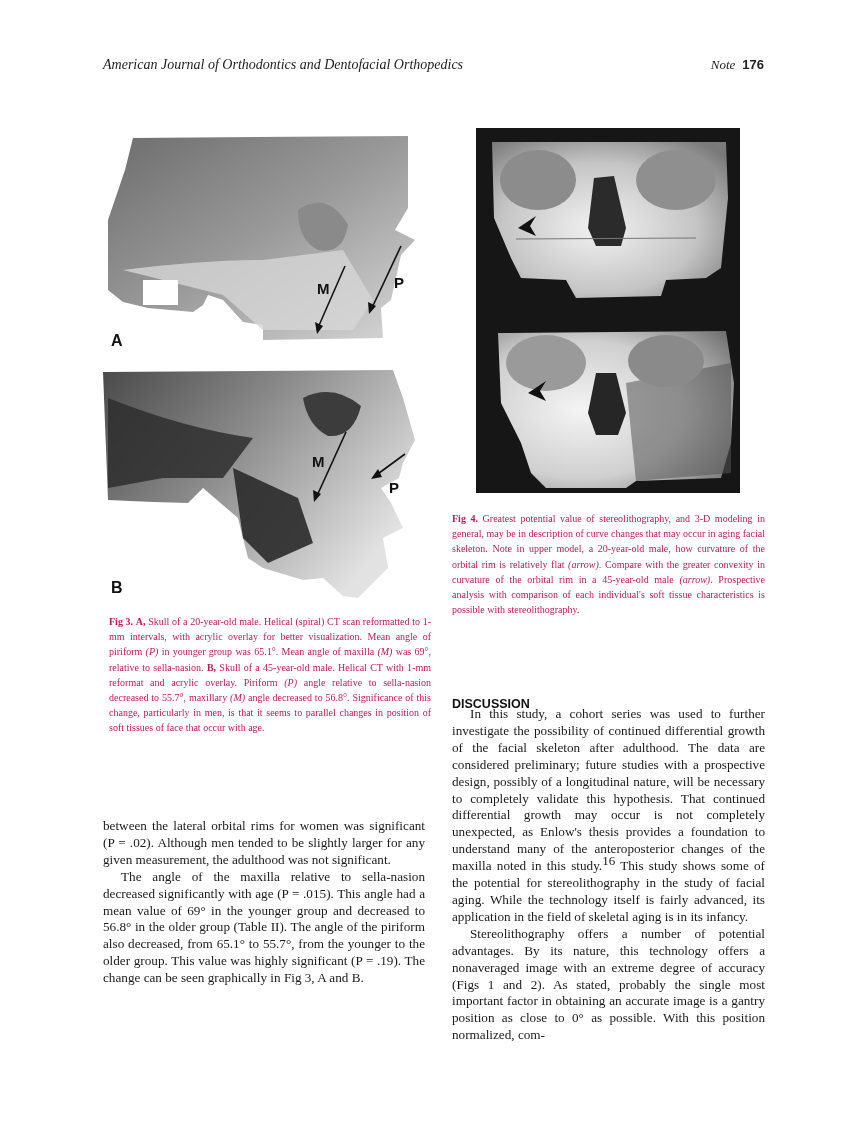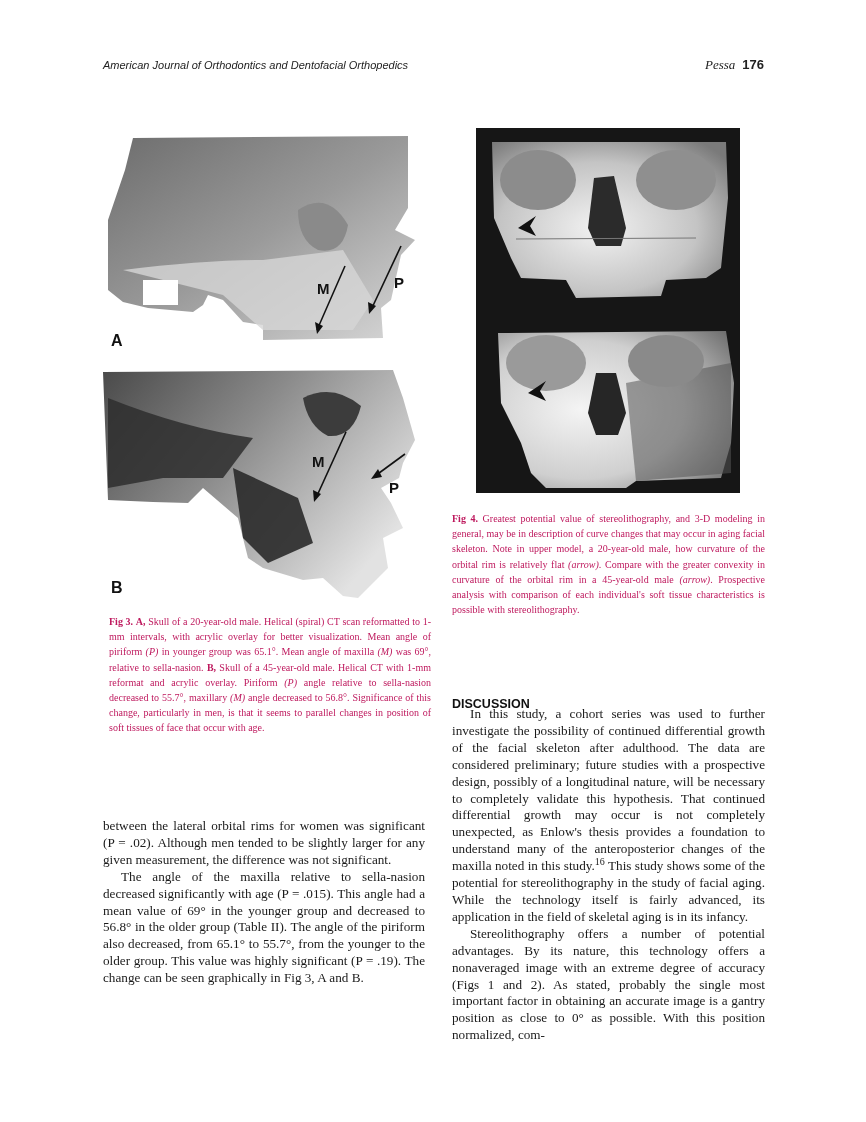--- a/index.html
+++ b/index.html
@@ -1,17 +1,17 @@
 <!DOCTYPE html>
 <html><head>
   <meta charset="utf-8">
   <style>
     html, body { margin:0; padding:0; background:#ffffff; }
     body { width:866px; height:1122px; position:relative; overflow:hidden; color:#111; }
-    .hdr-left { position:absolute; left:103px; top:58px; font-family:Liberation Sans, sans-serif; font-style:italic; font-size:11px; line-height:14px; color:#222; }
+    .hdr-left { position:absolute; left:103px; top:58px; font-family:Liberation Serif, serif; font-style:italic; font-size:14px; line-height:14px; color:#222; }
     .hdr-right { position:absolute; right:102px; top:57px; font-size:12px; color:#222; }
     .hdr-right .author { font-family:"Liberation Serif", serif; font-style:italic; font-size:13px; }
     .hdr-right .page { font-family:"Liberation Sans", sans-serif; font-weight:bold; font-size:13px; margin-left:4px; }
 
     .fig3 { position:absolute; left:103px; top:130px; width:322px; height:478px; }
     .fig3 svg { display:block; }
     .panel-label { position:absolute; font-family:"Liberation Sans", sans-serif; font-weight:bold; font-size:16px; color:#111; }
 
     .fig4 { position:absolute; left:476px; top:128px; width:264px; height:365px; background:#161616; }
 
@@ -21,30 +21,30 @@
     .cap3 { left:103px; top:614px; width:322px;margin-left:6px; }
     .cap4 { left:452px; top:511px; width:313px; }
 
     .section-head { position:absolute; left:452px; top:697px; font-family:"Liberation Sans", sans-serif; font-weight:bold; font-size:12.5px; color:#111; }
 
     .body-text { position:absolute; font-family:"Liberation Serif", serif; font-size:13.2px; line-height:16.9px; color:#1a1a1a; text-align:justify; }
     .body-text p { margin:0; }
     .body-text p.indent { text-indent:18px; }
     .col-left { left:103px; top:818px; width:322px; }
     .col-right { left:452px; top:706px; width:313px; }
-    sup { font-size:10px; line-height:0; }
+    sup { font-size:13px; line-height:0; }
   </style>
 </head>
 <body>
 
 <div class="hdr-left">
   <div>American Journal of Orthodontics and Dentofacial Orthopedics</div>
 </div>
 <div class="hdr-right">
-  <span class="author">Pessa</span>
+  <span class="author">Note</span>
   <span class="page">176</span>
 </div>
 
 <div class="fig3">
   <svg width="322" height="478" viewBox="0 0 322 478">
     <defs>
       <linearGradient id="skA" x1="0" y1="0" x2="1" y2="1">
         <stop offset="0" stop-color="#6d6d6d"></stop>
         <stop offset="0.5" stop-color="#9a9a9a"></stop>
         <stop offset="1" stop-color="#d8d8d8"></stop>
@@ -125,20 +125,20 @@
       <polygon points="52,70 70,58 64,68 70,78" fill="#111"></polygon>
     </g>
   </svg>
 </div>
 
 <div class="caption cap4"><b>Fig 4.</b><span> Greatest potential value of stereolithography, and 3-D modeling in general, may be in description of curve changes that may occur in aging facial skeleton. Note in upper model, a 20-year-old male, how curvature of the orbital rim is relatively flat </span><i>(arrow)</i><span>. Compare with the greater convexity in curvature of the orbital rim in a 45-year-old male </span><i>(arrow)</i><span>. Prospective analysis with comparison of each individual's soft tissue characteristics is possible with stereolithography.</span></div>
 
 <div class="section-head">DISCUSSION</div>
 
 <div class="body-text col-left">
-  <p>between the lateral orbital rims for women was significant (P = .02). Although men tended to be slightly larger for any given measurement, the difference was not significant.</p>
+  <p>between the lateral orbital rims for women was significant (P = .02). Although men tended to be slightly larger for any given measurement, the adulthood was not significant.</p>
   <p class="indent">The angle of the maxilla relative to sella-nasion decreased significantly with age (P = .015). This angle had a mean value of 69° in the younger group and decreased to 56.8° in the older group (Table II). The angle of the piriform also decreased, from 65.1° to 55.7°, from the younger to the older group. This value was highly significant (P = .19). The change can be seen graphically in Fig 3, A and B.</p>
 </div>
 
 <div class="body-text col-right">
   <p class="indent"><span>In this study, a cohort series was used to further investigate the possibility of continued differential growth of the facial skeleton after adulthood. The data are considered preliminary; future studies with a prospective design, possibly of a longitudinal nature, will be necessary to completely validate this hypothesis. That continued differential growth may occur is not completely unexpected, as Enlow's thesis provides a foundation to understand many of the anteroposterior changes of the maxilla noted in this study.</span><sup>16</sup><span> This study shows some of the potential for stereolithography in the study of facial aging. While the technology itself is fairly advanced, its application in the field of skeletal aging is in its infancy.</span></p>
   <p class="indent">Stereolithography offers a number of potential advantages. By its nature, this technology offers a nonaveraged image with an extreme degree of accuracy (Figs 1 and 2). As stated, probably the single most important factor in obtaining an accurate image is a gantry position as close to 0° as possible. With this position normalized, com-</p>
 </div>
 
 </body></html>

